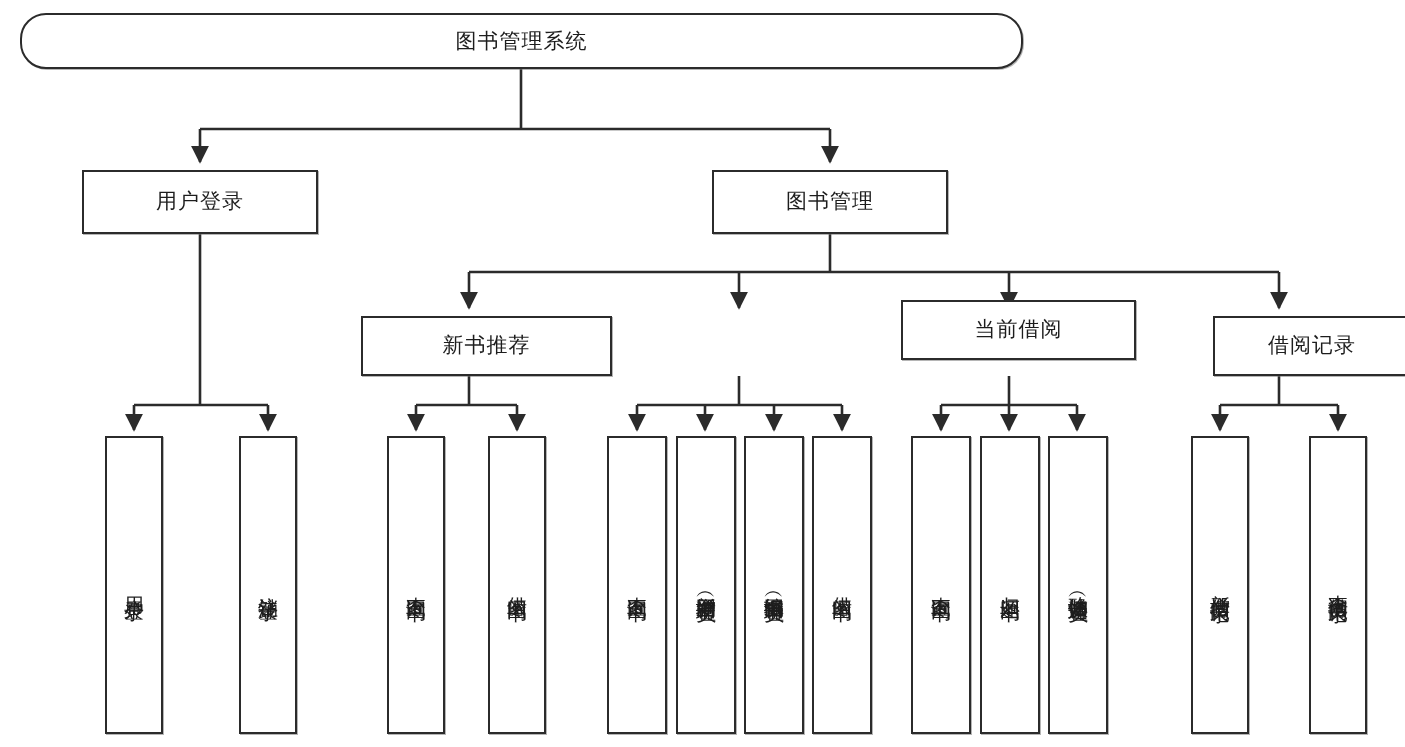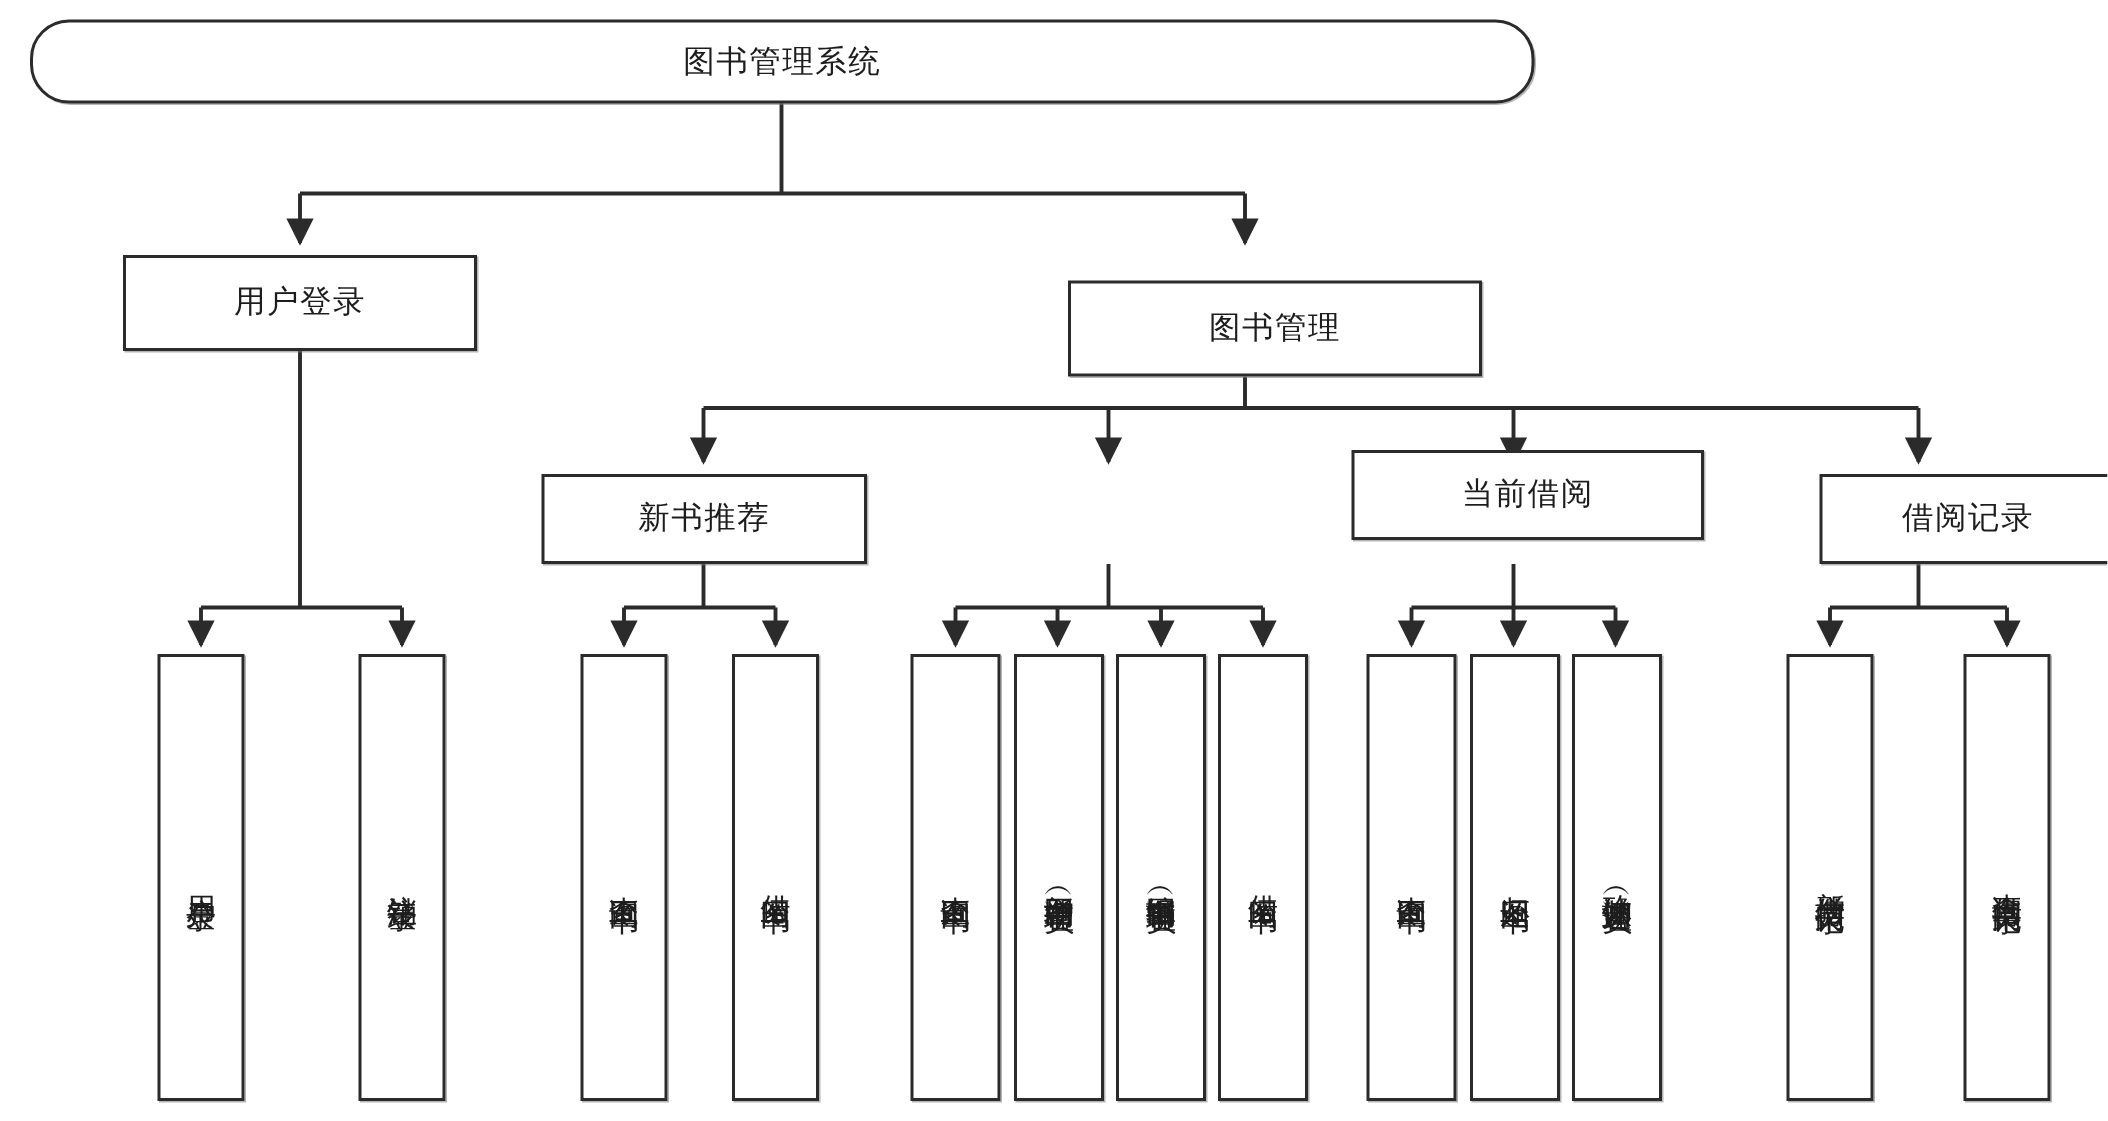--- a/index.html
+++ b/index.html
@@ -137,25 +137,25 @@
     </g>
   </svg>
 
   <div class="node node-root" style="left:20px; top:13px; width:1003px; height:56px;border-radius:26px;">
     <span>图书管理系统</span>
   </div>
 
   <div class="node node-h" style="left:82px; top:170px; width:236px; height:64px;">
     <span>用户登录</span>
   </div>
-  <div class="node node-h" style="left:712px; top:170px; width:276px; height:64px;margin-top:17px;">
+  <div class="node node-h" style="left:712px; top:170px; width:236px; height:64px;">
     <span>图书管理</span>
   </div>
 
-  <div class="node node-h" style="left:361px; top:316px; width:217px; height:60px;">
+  <div class="node node-h" style="left:361px; top:316px; width:251px; height:60px;">
     <span>新书推荐</span>
   </div>
   <div class="node node-h" style="left:901px; top:300px; width:235px; height:60px;">
     <span>当前借阅</span>
   </div>
   <div class="node node-h" style="left:1213px; top:316px; width:198px; height:60px;">
     <span>借阅记录</span>
   </div>
 
   <div class="leaf" style="left:105px; top:436px; width:58px; height:298px;">

